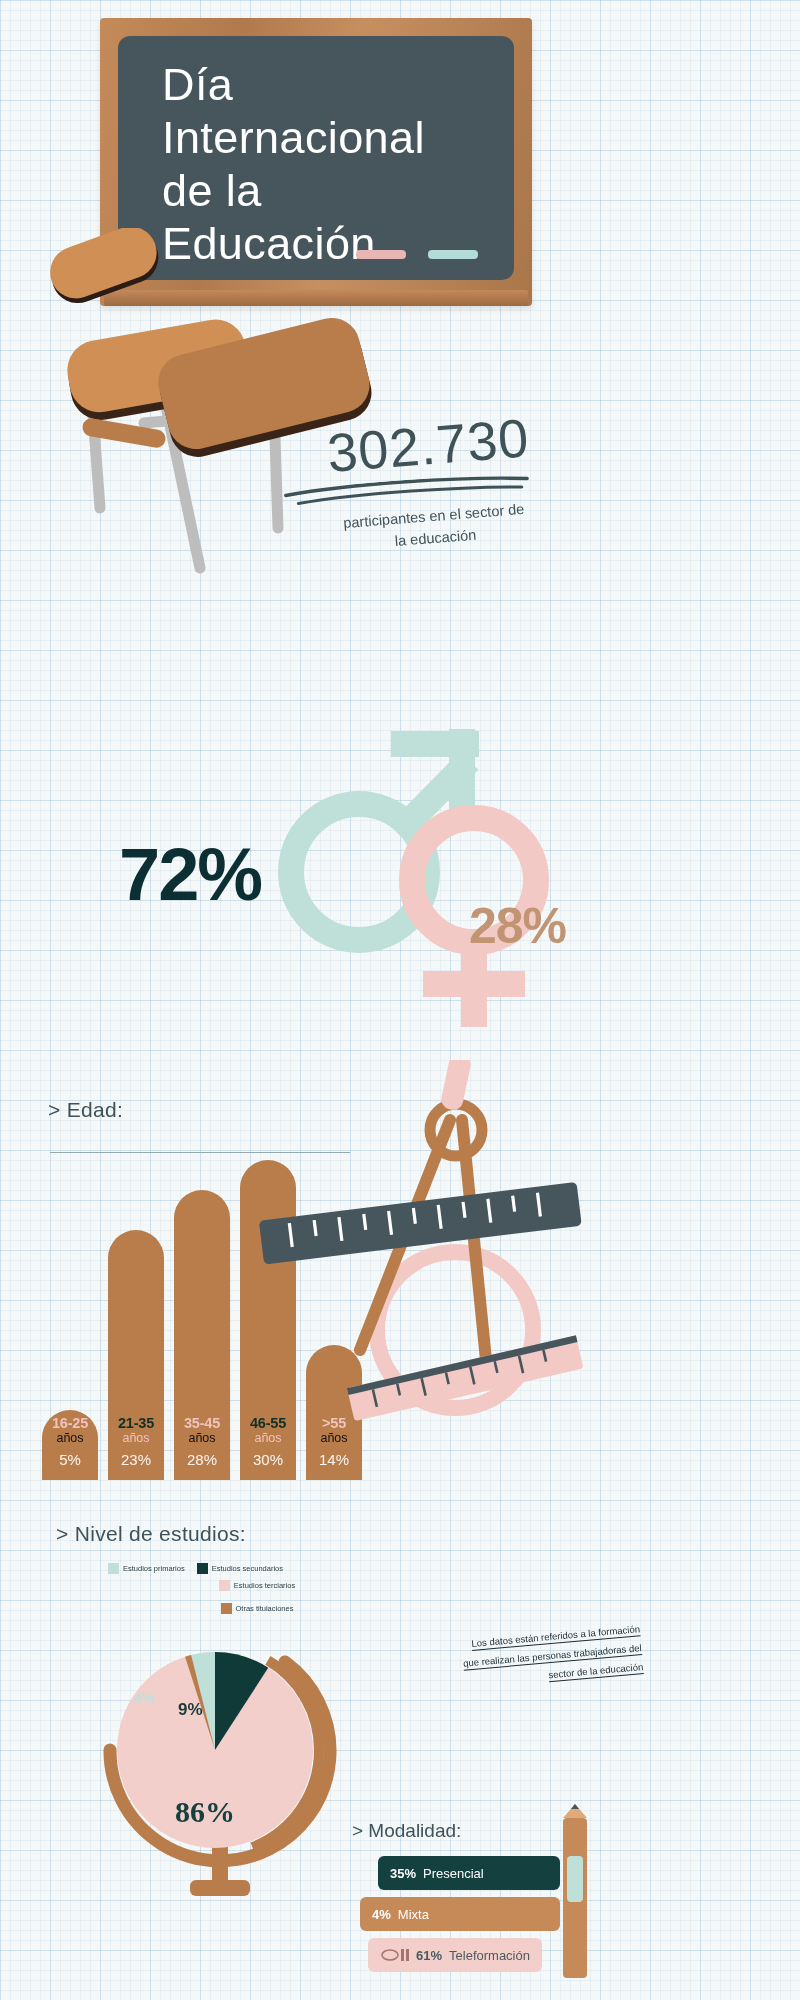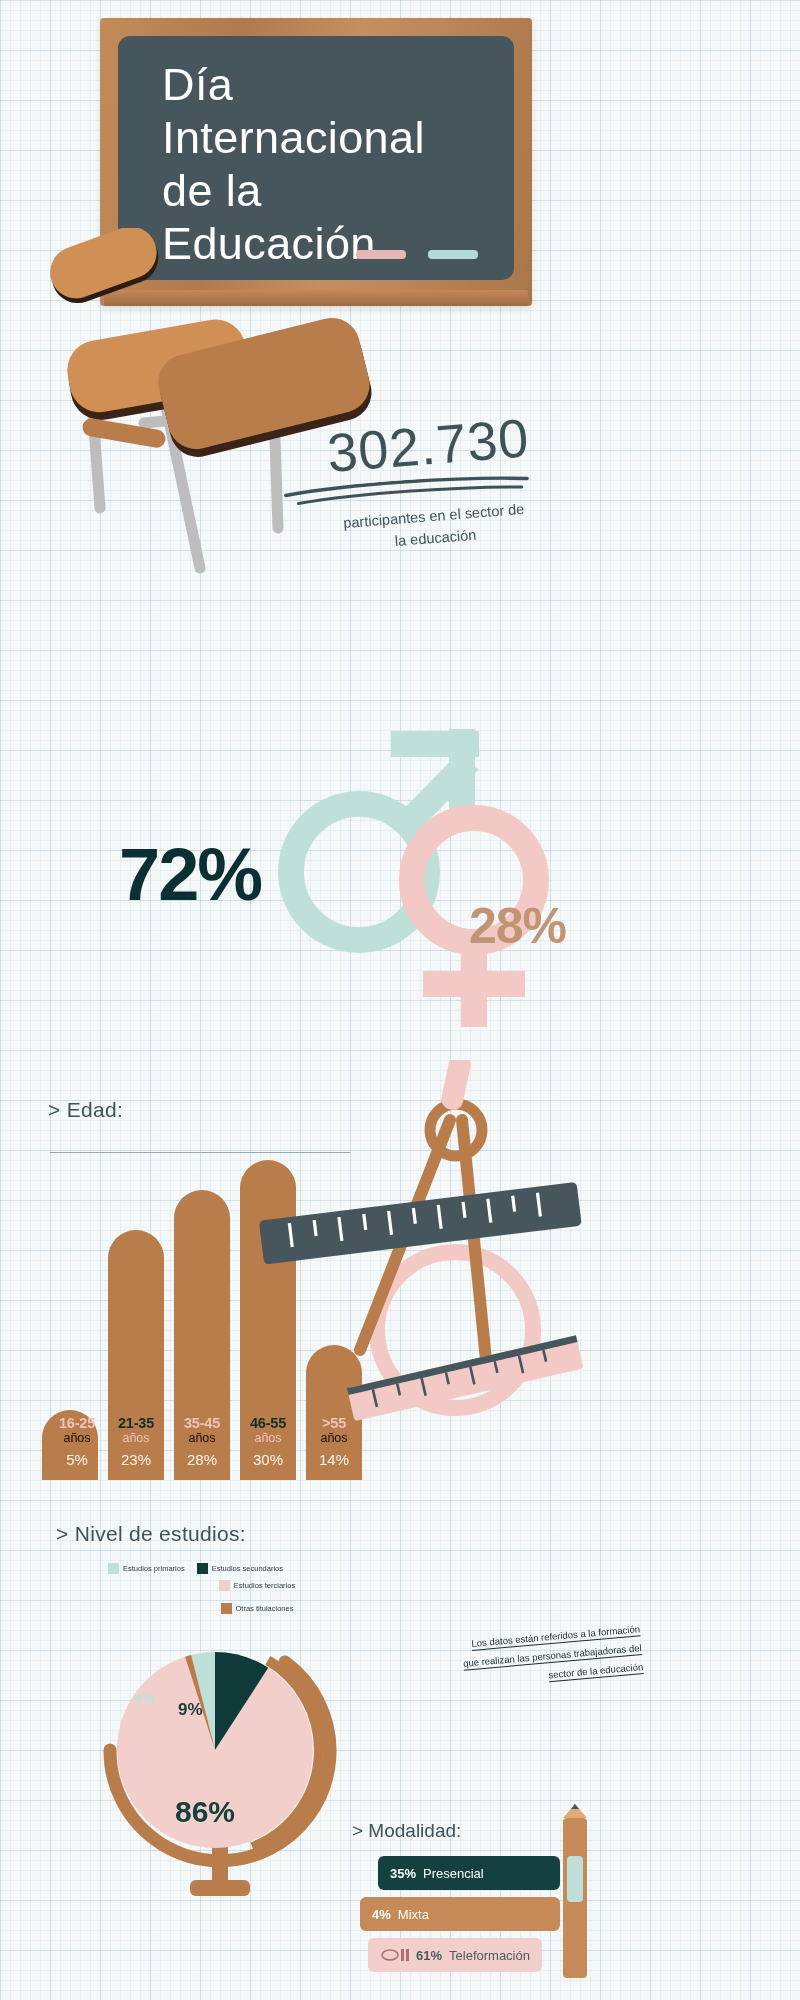--- a/index.html
+++ b/index.html
@@ -203,21 +203,21 @@
   <div class="abs sec-head" style="left:48px; top:1098px;">&gt; Edad:</div>
   <div class="sec-rule" style="left:50px; top:1152px; width:300px;"></div>
 
   <div class="abs" id="age-chart">
     <div class="bar" style="left:0px;   height:70px;"></div>
     <div class="bar" style="left:66px;  height:250px;"></div>
     <div class="bar" style="left:132px; height:290px;"></div>
     <div class="bar" style="left:198px; height:320px;"></div>
     <div class="bar" style="left:264px; height:135px;"></div>
 
-    <div class="bar-label" style="left:7px;   bottom:12px;">
+    <div class="bar-label" style="left:0px;   bottom:12px;">
       <div class="bl-range t-pink">16-25</div>
       <div class="bl-anos t-black">años</div>
       <div class="bl-pct">5%</div>
     </div>
     <div class="bar-label" style="left:66px;  bottom:12px;">
       <div class="bl-range t-dark">21-35</div>
       <div class="bl-anos t-pink">años</div>
       <div class="bl-pct">23%</div>
     </div>
     <div class="bar-label" style="left:132px; bottom:12px;">
@@ -321,21 +321,21 @@
       <path d="M0 0 L-23.9 -95.0 A98 98 0 0 1 0 -98 Z" fill="#bfe0d9"></path>
 
       <path d="M0 0 L-29.9 -93.3 A98 98 0 0 1 -23.9 -95.0 Z" fill="#b97c4b"></path>
     </g>
 
     <circle cx="145" cy="160" r="104" fill="none" stroke="#b97c4b" stroke-width="10" stroke-dasharray="215 420" stroke-dashoffset="90"></circle>
   </svg>
 
   <div class="abs" style="left:178px; top:1700px; font-size:17px; font-weight:700; color:#1c3a3c;">9%</div>
   <div class="abs" style="left:134px; top:1690px; font-size:14px; font-weight:700; color:#bfe0d9;">4%</div>
-  <div class="abs" style="left:175px; top:1795px; font-size:30px; font-weight:700; color:#14403f;">86%</div>
+  <div class="abs" style="left:175px; top:1795px; font-size:30px; font-weight:700; color:#14403f;font-family:Liberation Serif, serif;">86%</div>
 
   <div class="abs" id="note">
     <div><span>Los datos están referidos a la formación</span></div>
     <div><span>que realizan las personas trabajadoras del</span></div>
     <div><span>sector de la educación</span></div>
   </div>
 
   <div class="abs" id="modality">
     <div id="mod-head">&gt; Modalidad:</div>
 

